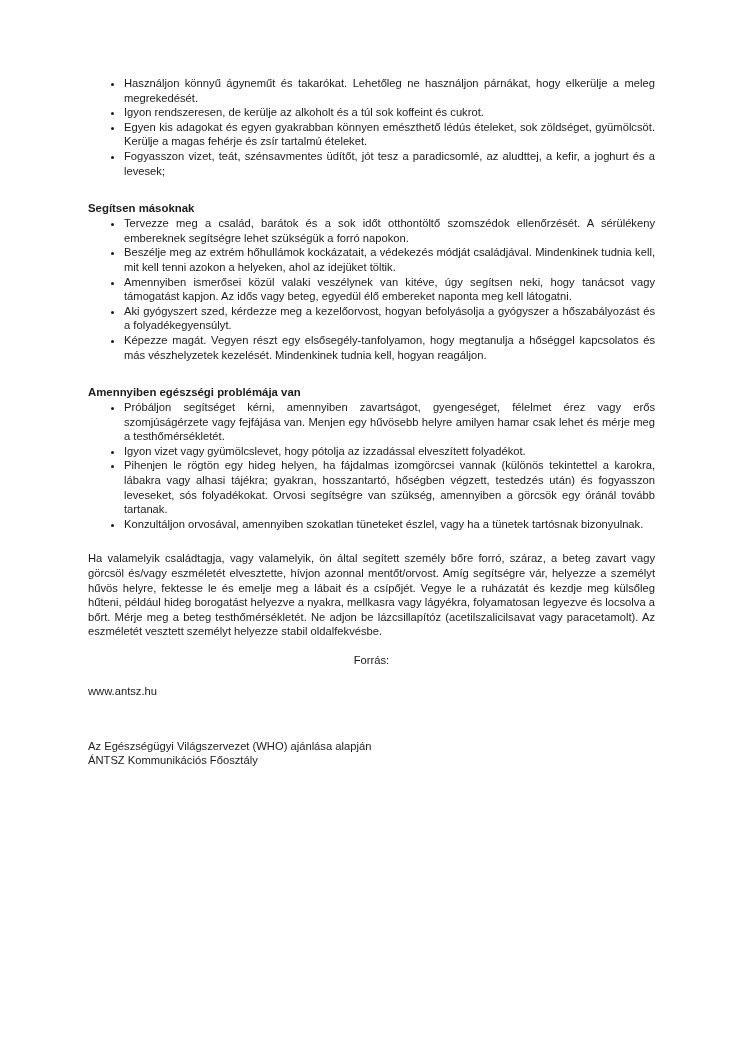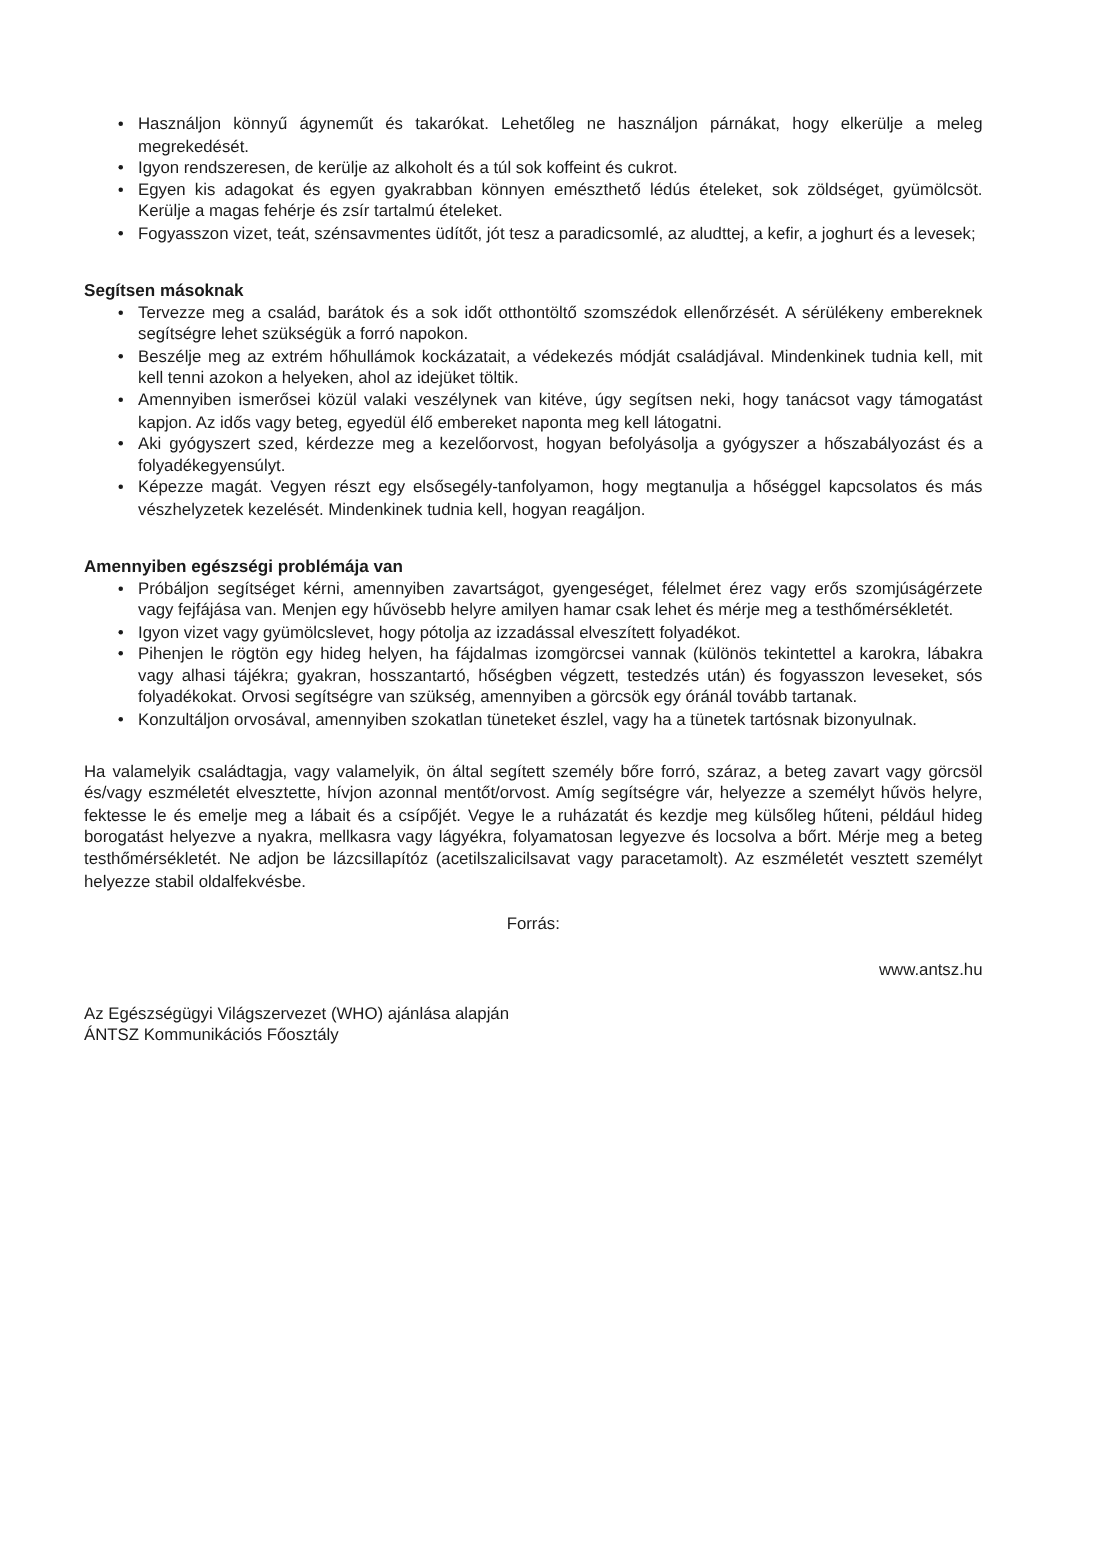--- a/index.html
+++ b/index.html
@@ -11,21 +11,21 @@
     width: 738px;
     height: 1042px;
     overflow: hidden;
     font-family: "Liberation Sans", "DejaVu Sans", sans-serif;
     color: #1b1b1b;
   }
   .page {
     box-sizing: border-box;
     width: 738px;
     height: 1042px;
-    padding: 76px 83px 0 56px;
+    padding: 76px 83px 0 88px;
     background: #ffffff;
   }
   .body-text {
     font-size: 11.2px;
     line-height: 14.6px;
     text-align: justify;
   }
   ul.bullet-list {
     margin: 0;
     padding: 0 0 0 36px;
@@ -47,24 +47,24 @@
   }
   p.paragraph {
     margin: 20px 0 0 0;
   }
   p.source-label {
     margin: 14px 0 0 0;
     text-align: center;
   }
   p.source-url {
     margin: 16px 0 0 0;
-    text-align: right;
+    text-align: left;
   }
   .footer-block {
-    margin-top: 16px;
+    margin-top: 42px;
     font-size: 11.2px;
     line-height: 13.6px;
     text-align: left;
   }
   .footer-block p {
     margin: 0;
   }
 </style>
 </head>
 <body>

